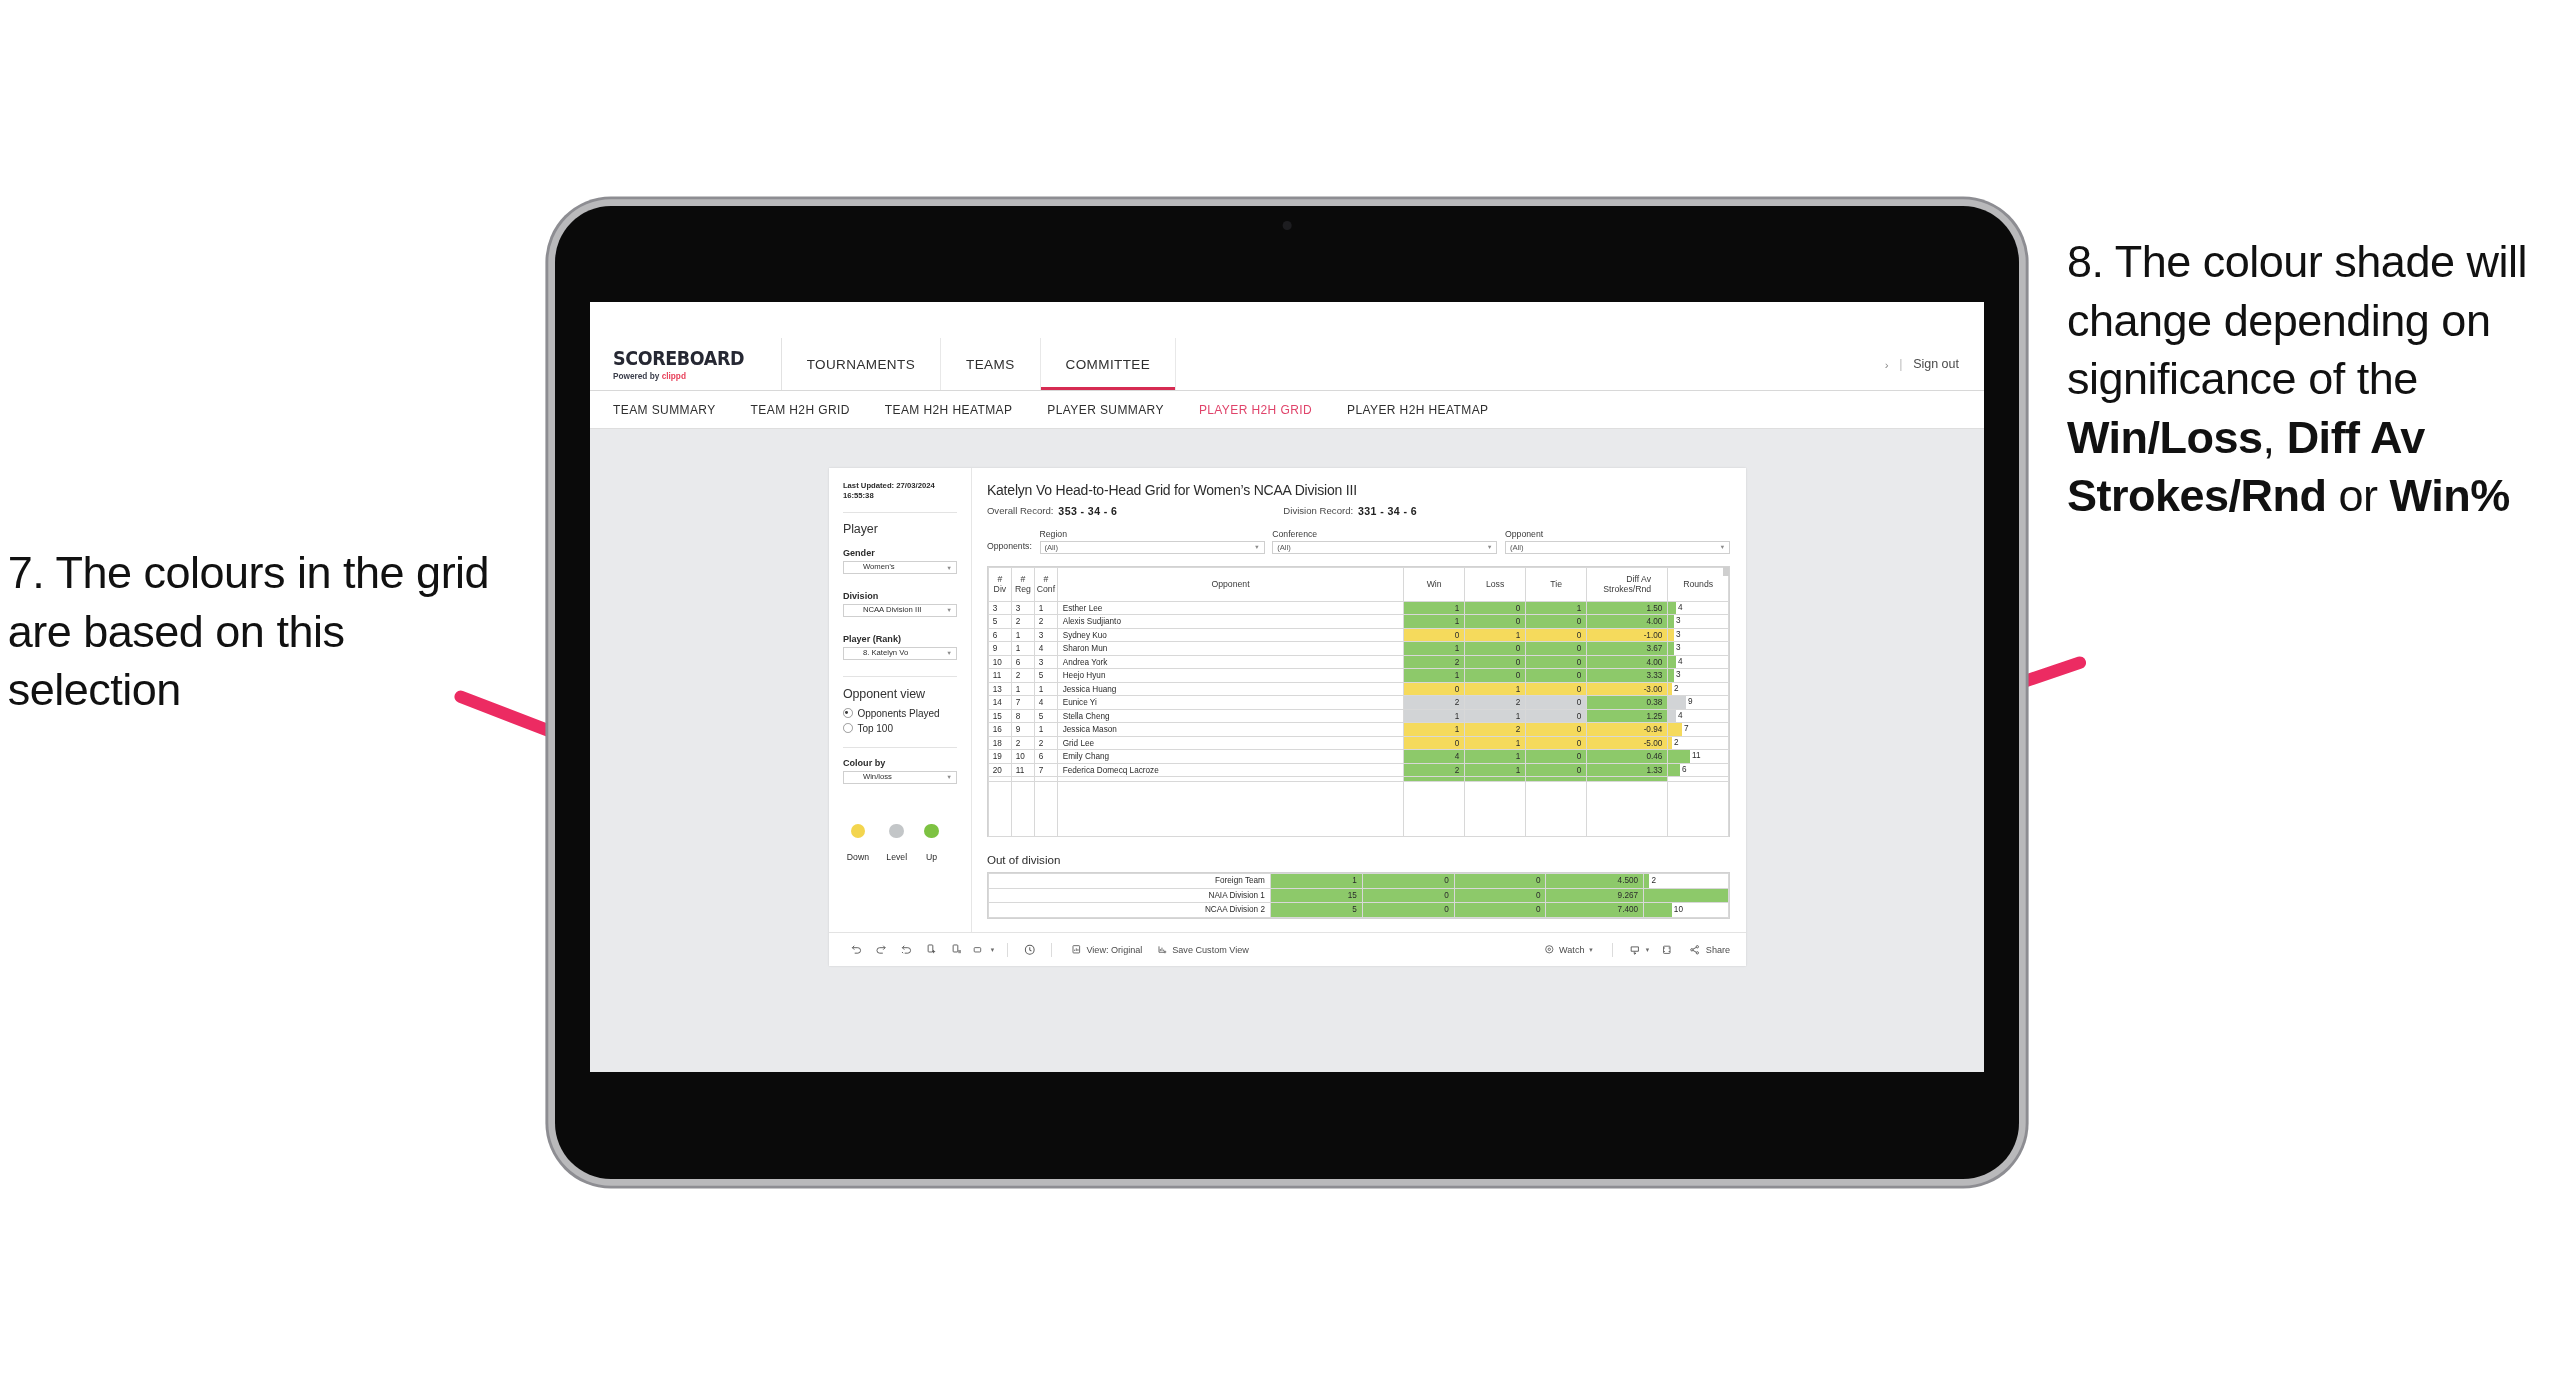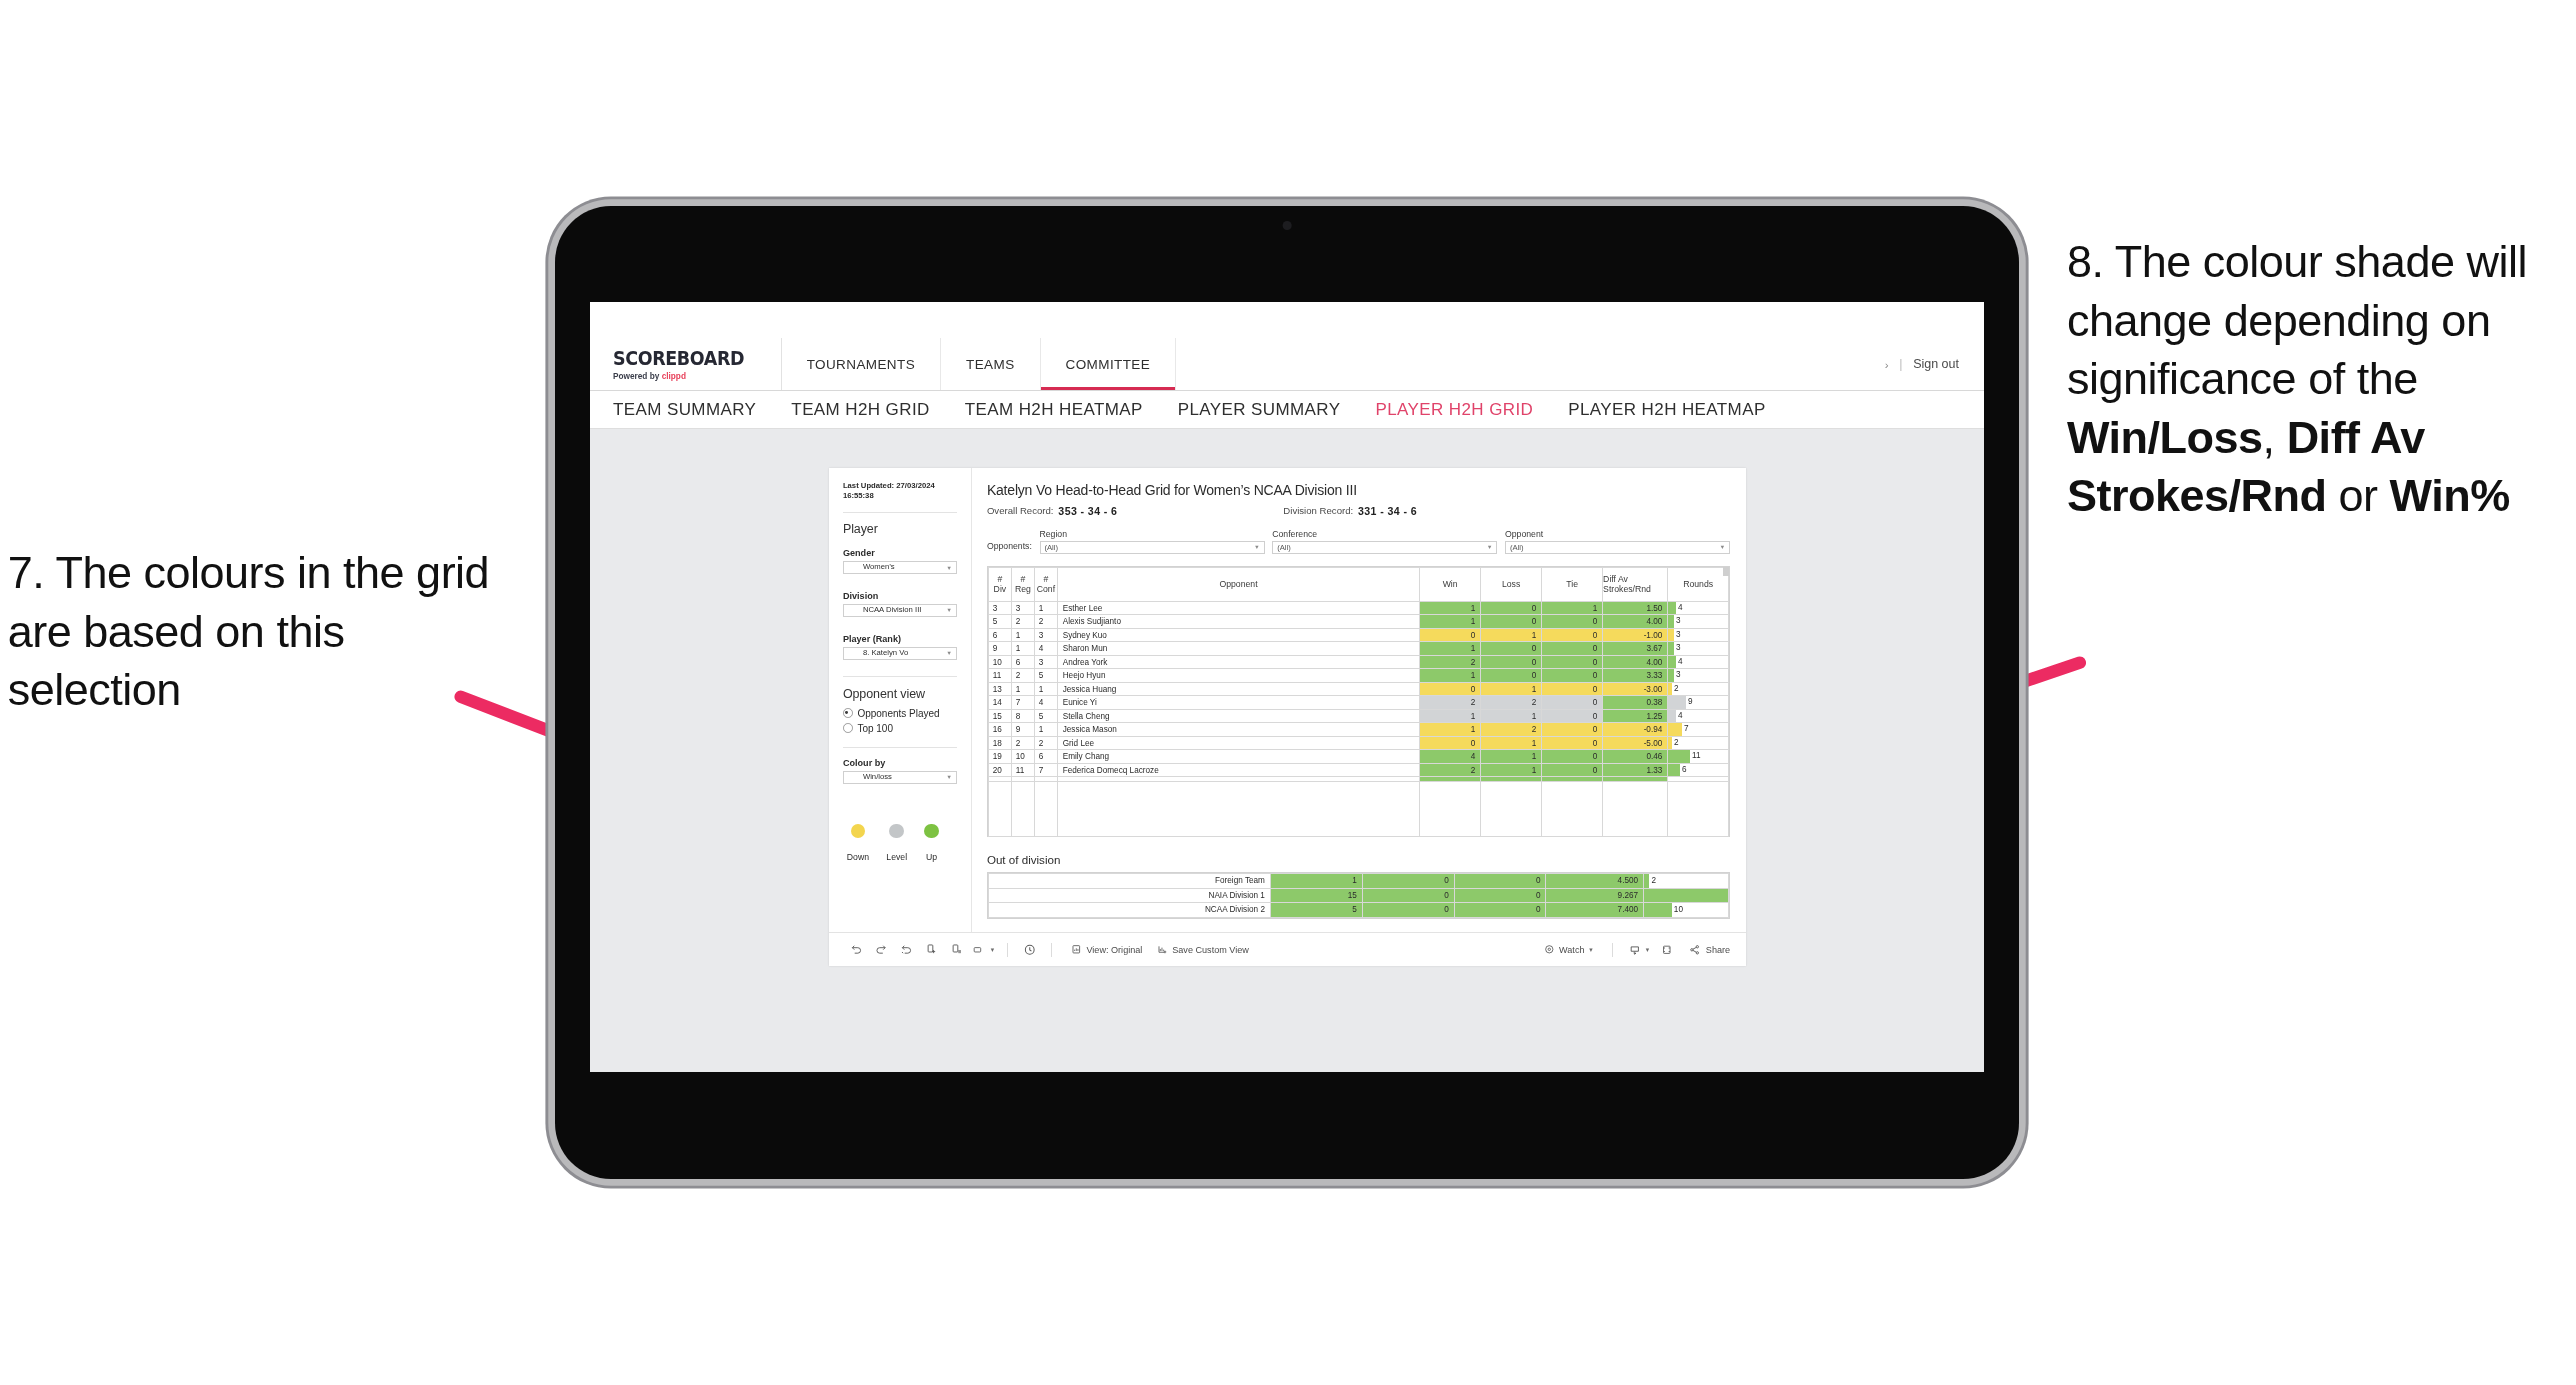--- a/index.html
+++ b/index.html
@@ -95,21 +95,21 @@
   #chev{color:#8a8a8a;font-size:11.6px;}
 
   #subbar{
     height:37px;background:#ffffff;
     display:flex;align-items:center;
     padding-left:23px;gap:35px;
     border-bottom:1px solid #dedede;
     box-shadow:0 1px 0 #eeeeee;
   }
   .subnav{
-    font-size:17px;color:#2f2f2f;letter-spacing:0.4px;cursor:pointer;
+    font-size:12px;color:#2f2f2f;letter-spacing:0.4px;cursor:pointer;
   }
   .subnav.active{color:#e0436a;}
 
   #canvas{
     background:#e9eaec;
     height:682px;
     padding-top:39px;
     box-sizing:border-box;
   }
 
@@ -380,21 +380,21 @@
                 <table>
                   <thead>
                     <tr>
                       <th class="c-div" style="text-align:center;padding-left:0;">#<br>Div</th>
                       <th class="c-reg" style="text-align:center;padding-left:0;">#<br>Reg</th>
                       <th class="c-conf" style="text-align:center;padding-left:0;">#<br>Conf</th>
                       <th class="c-opp" style="text-align:center;padding-left:0;">Opponent</th>
                       <th class="c-num" style="text-align:center;padding-right:0;">Win</th>
                       <th class="c-num" style="text-align:center;padding-right:0;">Loss</th>
                       <th class="c-num" style="text-align:center;padding-right:0;">Tie</th>
-                      <th class="c-dif" style="text-align:left;padding-right:0;">Diff Av<br>Strokes/Rnd</th>
+                      <th class="c-dif" style="text-align:right;padding-right:16px;">Diff Av<br>Strokes/Rnd</th>
                       <th class="c-rnd" style="text-align:center;">Rounds</th>
                     </tr>
                   </thead>
                   <tbody id="grid-body">
                       <tr>
                         <td class="c-div">3</td>
                         <td class="c-reg">3</td>
                         <td class="c-conf">1</td>
                         <td class="c-opp">Esther Lee</td>
                         <td class="c-num" style="background: rgb(141, 201, 106);">1</td>

